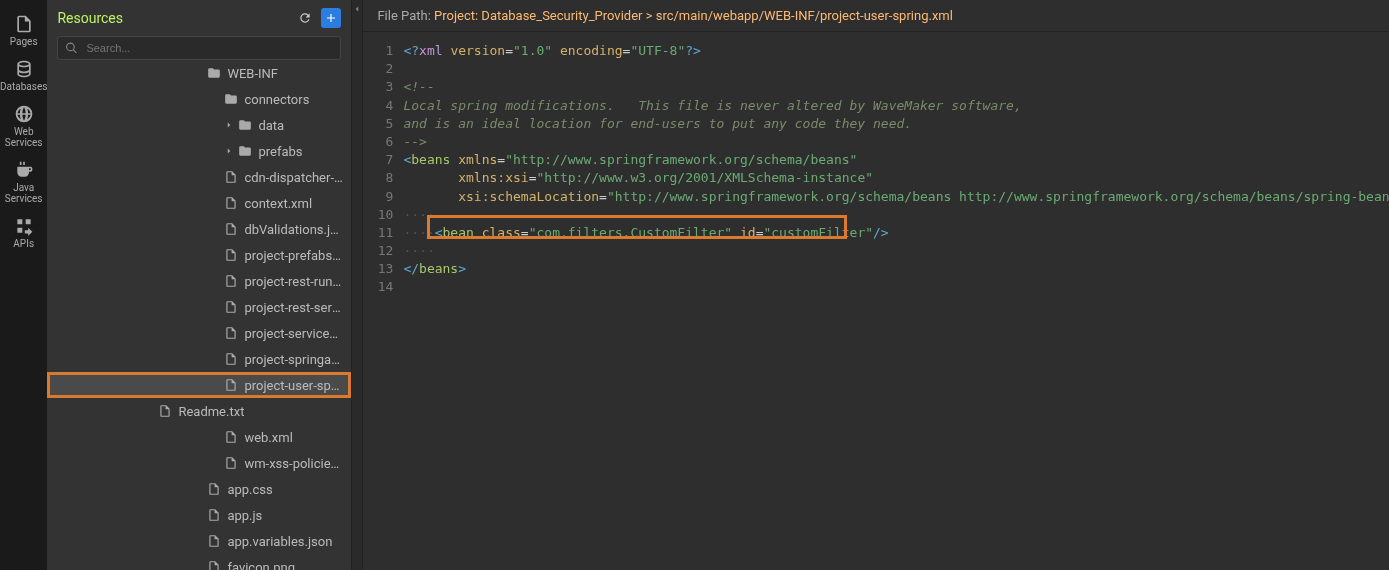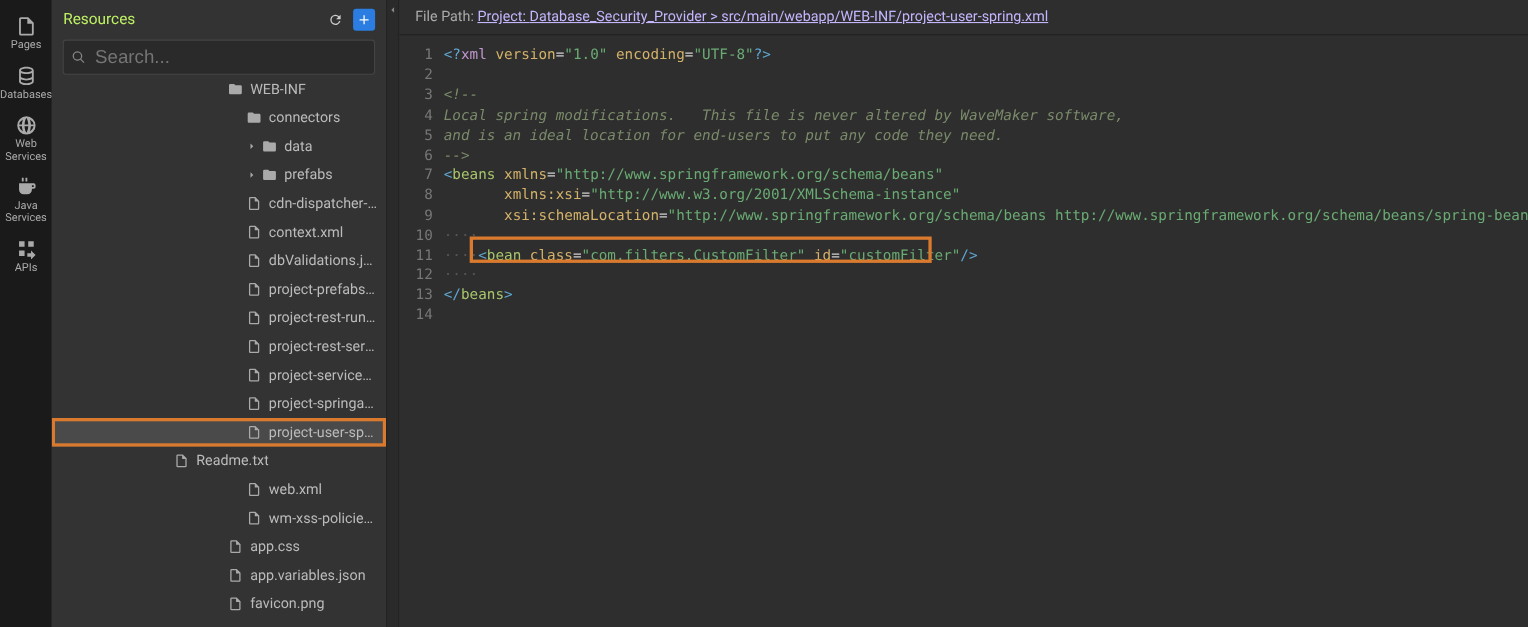--- a/index.html
+++ b/index.html
@@ -55,21 +55,21 @@
 .add-btn { background: #2b7de1; }
 .add-btn svg { fill: #fff; }
 .search-wrap { padding: 0 10px 8px; }
 .search-input {
   width: 100%;
   background: #2a2a2a;
   border: 1px solid #444;
   border-radius: 3px;
   padding: 5px 8px 5px 28px;
   color: #ccc;
-  font-size: 17px;
+  font-size: 11px;
   outline: none;
 }
 .search-box { position: relative; }
 .search-box svg {
   position: absolute; left: 8px; top: 50%; transform: translateY(-50%);
   width: 13px; height: 13px; fill: #888;
 }
 .tree { flex: 1; overflow-y: auto; overflow-x: hidden; }
 .tree::-webkit-scrollbar { width: 10px; }
 .tree::-webkit-scrollbar-track { background: #2a2a2a; }
@@ -110,21 +110,21 @@
   flex-direction: column;
   background: #2e2e2e;
 }
 .breadcrumb-bar {
   padding: 8px 14px;
   font-size: 13px;
   color: #888;
   border-bottom: 1px solid #222;
 }
 .breadcrumb-bar .bc-label { color: #aaa; }
-.breadcrumb-bar .bc-path { color: #c4b5fd; text-decoration: underline; }
+.breadcrumb-bar .bc-path { color: #fdba74; }
 
 .code-area {
   flex: 1;
   display: flex;
   font-family: "Consolas", "Monaco", monospace;
   font-size: 13px;
   line-height: 1.4;
   position: relative;
   overflow: auto;
   padding-top: 10px;
@@ -321,20 +321,26 @@
         <svg class="tree-icon" viewBox="0 0 24 24">
           <path d="M14 2H6a2 2 0 0 0-2 2v16a2 2 0 0 0 2 2h12a2 2 0 0 0 2-2V8l-6-6zM6 20V4h7v5h5v11H6z"></path>
         </svg>
         <span class="tree-label">wm-xss-policies.xml</span>
       </div>
       <div class="tree-item" style="padding-left: 160px;">
         <svg class="tree-icon" viewBox="0 0 24 24">
           <path d="M14 2H6a2 2 0 0 0-2 2v16a2 2 0 0 0 2 2h12a2 2 0 0 0 2-2V8l-6-6zM6 20V4h7v5h5v11H6z"></path>
         </svg>
         <span class="tree-label">app.css</span>
+      </div>
+      <div class="tree-item" style="padding-left: 160px;">
+        <svg class="tree-icon" viewBox="0 0 24 24">
+          <path d="M14 2H6a2 2 0 0 0-2 2v16a2 2 0 0 0 2 2h12a2 2 0 0 0 2-2V8l-6-6zM6 20V4h7v5h5v11H6z"></path>
+        </svg>
+        <span class="tree-label">app.js</span>
       </div>
       <div class="tree-item" style="padding-left: 160px;">
         <svg class="tree-icon" viewBox="0 0 24 24">
           <path d="M14 2H6a2 2 0 0 0-2 2v16a2 2 0 0 0 2 2h12a2 2 0 0 0 2-2V8l-6-6zM6 20V4h7v5h5v11H6z"></path>
         </svg>
         <span class="tree-label">app.variables.json</span>
       </div>
       <div class="tree-item" style="padding-left: 160px;">
         <svg class="tree-icon" viewBox="0 0 24 24">
           <path d="M14 2H6a2 2 0 0 0-2 2v16a2 2 0 0 0 2 2h12a2 2 0 0 0 2-2V8l-6-6zM6 20V4h7v5h5v11H6z"></path>

